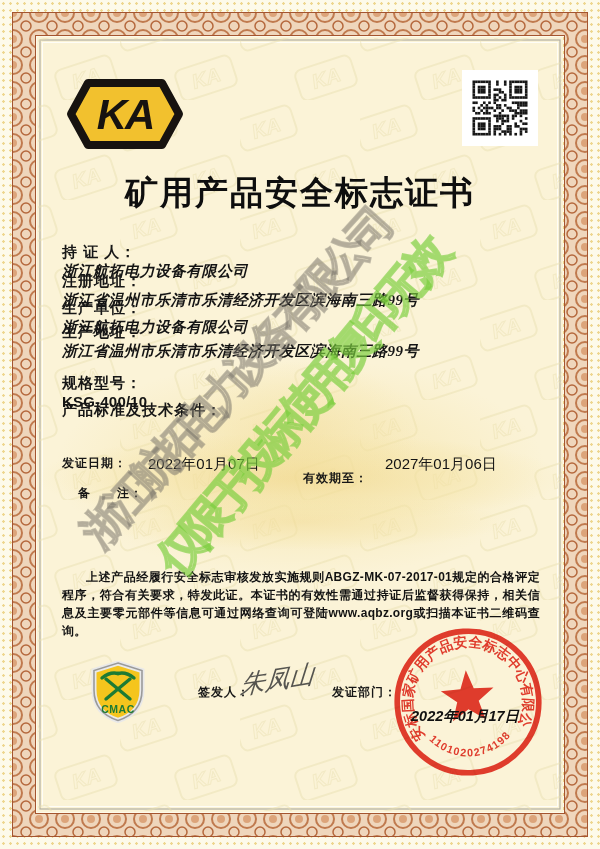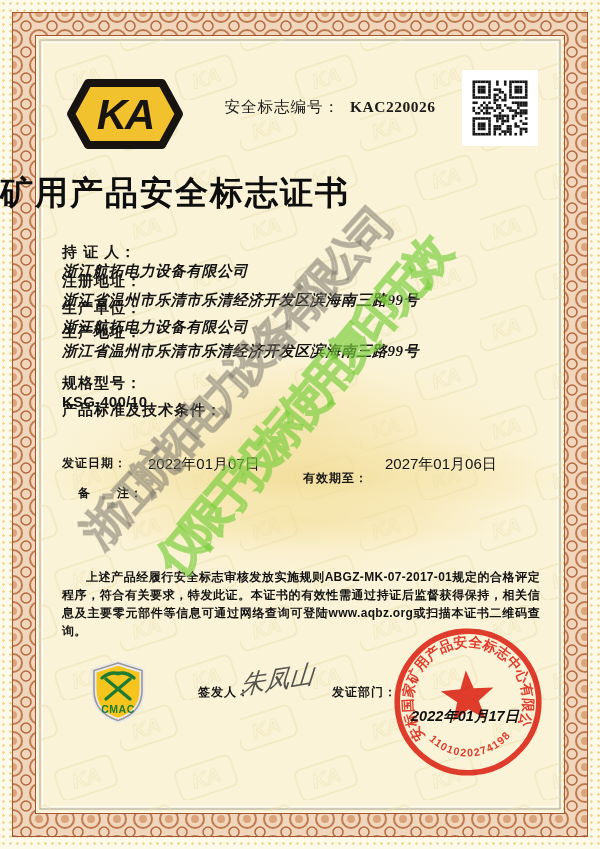--- a/index.html
+++ b/index.html
@@ -11,21 +11,21 @@
     font-family:"Liberation Sans", sans-serif;
   }
   .abs{position:absolute;}
   svg text{font-family:"Liberation Sans", sans-serif;}
 
   .certno{left:150px;top:97px;width:360px;text-align:center;
     font-family:"Liberation Serif", serif;font-size:15.5px;color:#1b1b1b;
     letter-spacing:1px;z-index:2;}
   .certno .num{letter-spacing:.5px;margin-left:10px;}
 
-  .title{left:0;top:171px;width:600px;text-align:left;font-size:33px;
+  .title{left:0;top:171px;width:600px;text-align:center;font-size:33px;
     font-weight:900;color:#0e0e0e;letter-spacing:2px;z-index:2;}
 
   .row{position:absolute;left:62px;width:486px;display:flex;align-items:baseline;z-index:2;flex-direction:column;}
   .lbl{min-width:86px;font-size:15px;font-weight:700;color:#161616;letter-spacing:1px;white-space:nowrap;}
   .val{font-size:15px;color:#141414;white-space:nowrap;}
   .kai{font-family:"Liberation Serif", serif;font-style:italic;font-weight:600;letter-spacing:.5px;}
   .num{font-weight:700;letter-spacing:.2px;word-spacing:3px;}
 
   .pair-lbl{font-size:12px;font-weight:700;color:#161616;letter-spacing:1px;z-index:2;}
   .pair-val{font-size:15px;font-weight:400;color:#141414;z-index:2;}
@@ -111,23 +111,20 @@
   </svg>
 
   <div class="abs wm wm-company">浙江航拓电力设备有限公司</div>
   <div class="abs wm wm-notice">仅限于投标使用复印无效</div>
 
   <svg class="abs logo" width="118" height="72" viewBox="0 0 118 72">
     <polygon points="22,5 96,5 113,36 96,67 22,67 5,36" fill="#F2C12E" stroke="#171310" stroke-width="8" stroke-linejoin="round"></polygon>
     <text x="59" y="51" text-anchor="middle" font-size="42" font-weight="900" font-style="italic" letter-spacing="-2" fill="#171310">KA</text>
   </svg>
 
-  <div class="abs certno">
-    <span>安全标志编号：</span><span class="num">KAC220026</span>
-  </div>
 
   <svg class="abs qr" width="76" height="76" viewBox="0 0 29 29">
     <rect width="29" height="29" fill="#FFFFFF"></rect>
   <rect x="4" y="4" width="1" height="1" fill="#161616"></rect>
       <rect x="4" y="5" width="1" height="1" fill="#161616"></rect>
       <rect x="4" y="6" width="1" height="1" fill="#161616"></rect>
       <rect x="4" y="7" width="1" height="1" fill="#161616"></rect>
       <rect x="4" y="8" width="1" height="1" fill="#161616"></rect>
       <rect x="4" y="9" width="1" height="1" fill="#161616"></rect>
       <rect x="4" y="10" width="1" height="1" fill="#161616"></rect>

